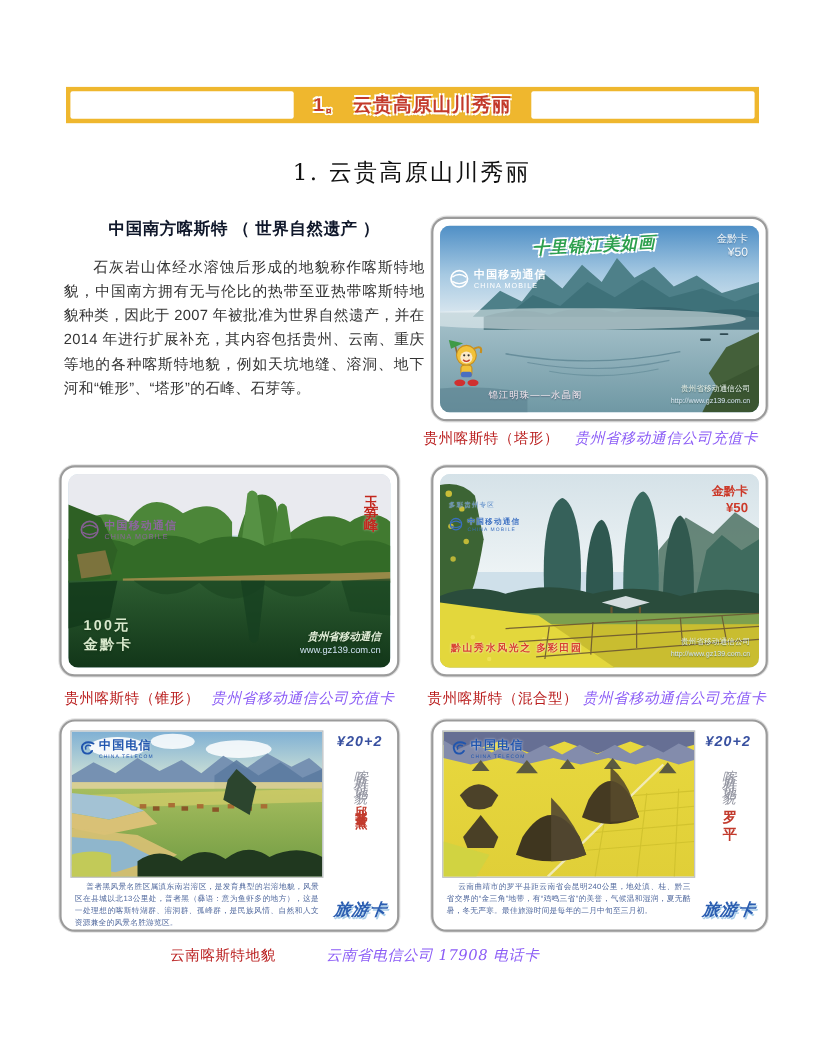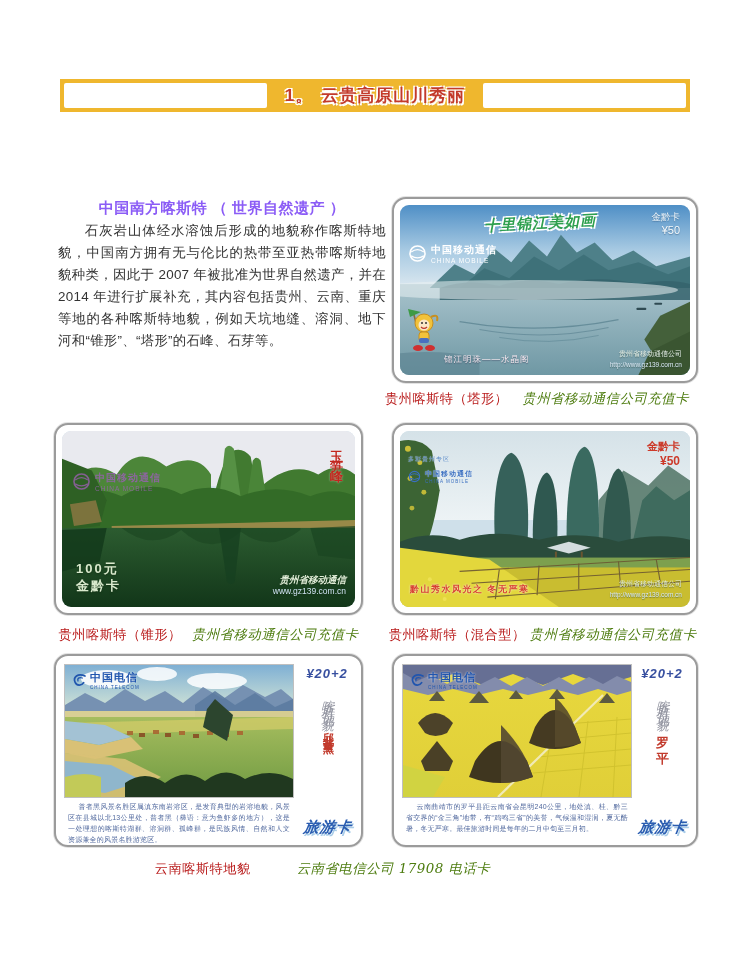--- a/index.html
+++ b/index.html
@@ -11,21 +11,21 @@
           display:flex;align-items:center;box-sizing:border-box;padding:4px;}
   .banner .whitebox{flex:1;height:25px;background:#ffffff;border-radius:2px;}
   .banner .mid{display:flex;align-items:center;gap:8px;padding:0 18px;white-space:nowrap;}
   .banner-num,.banner-title{color:#C33A2B;font-weight:bold;font-size:17px;letter-spacing:1px;
       text-shadow:-1.5px -1.5px 0 #fff,1.5px -1.5px 0 #fff,-1.5px 1.5px 0 #fff,1.5px 1.5px 0 #fff,0 2px 2px rgba(150,100,0,.35);}
 
   
   .page-title{position:absolute;left:0;top:143px;width:100%;text-align:center;
       font-family:"DejaVu Serif","Liberation Serif",serif;font-size:21px;letter-spacing:2px;color:#111;}
   .intro{position:absolute;left:58px;top:199px;width:328px;}
-  .intro-head{text-align:center;font-size:15px;font-weight:bold;color:#8b5cf6;margin-bottom:2px;letter-spacing:.5px;}
+  .intro-head{text-align:center;font-size:15px;font-weight:bold;color:#0f172a;margin-bottom:14px;letter-spacing:.5px;}
   .intro-body{font-size:13.4px;line-height:1.64;color:#333;text-align:justify;text-indent:2em;letter-spacing:.3px;}
 
   
   .card{position:absolute;background:#fff;border:2px solid #9b9b9b;border-radius:14px;
         box-shadow:0 0 0 1px #e2e2e2;padding:6px;box-sizing:border-box;}
   .card-img{position:relative;width:100%;height:100%;border-radius:9px;overflow:hidden;background:#cfe0ea;}
   svg.scene{position:absolute;inset:0;width:100%;height:100%;display:block;}
   .ov{position:absolute;}
 
   
@@ -81,36 +81,37 @@
       font-size:11px;letter-spacing:3px;font-family:"DejaVu Serif",serif;}
   .tc-loc.wide{font-size:13px;letter-spacing:16px;margin-top:12px;}
   .tc-desc{position:absolute;left:12px;top:146px;width:222px;font-size:7px;line-height:1.55;
       color:#51699E;text-align:justify;text-indent:1.5em;letter-spacing:.2px;}
   .tc-travel{position:absolute;right:9px;bottom:8px;font-size:15px;font-weight:bold;font-style:italic;
       color:#2A5CB0;transform:skewX(-8deg);letter-spacing:1px;text-shadow:1.5px 1.5px 0 #A8CCE8;}
 
   
   .cap-row{position:absolute;display:flex;justify-content:center;align-items:baseline;white-space:nowrap;}
   .cap-name{font-size:13.2px;color:#b91c1c;font-weight:500;letter-spacing:.5px;}
-  .cap-issuer{font-size:13.4px;color:#4d7c0f;font-family:"DejaVu Serif","Liberation Serif",serif;font-style:italic;letter-spacing:.5px;}
+  .cap-issuer{font-size:13.4px;color:#8b5cf6;font-family:"DejaVu Serif","Liberation Serif",serif;font-style:italic;letter-spacing:.5px;}
 </style>
 </head>
 <body>
 
 <div id="page">
 
   <div class="banner">
     <div class="whitebox"></div>
     <div class="mid">
       <span class="banner-num">1。</span>
       <span class="banner-title">云贵高原山川秀丽</span>
     </div>
     <div class="whitebox"></div>
   </div>
 
+  <div class="page-title">1. 云贵高原山川秀丽</div>
 
   <div class="intro">
     <div class="intro-head">中国南方喀斯特 （ 世界自然遗产 ）</div>
     <div class="intro-body">石灰岩山体经水溶蚀后形成的地貌称作喀斯特地貌，中国南方拥有无与伦比的热带至亚热带喀斯特地貌种类，因此于 2007 年被批准为世界自然遗产，并在 2014 年进行扩展补充，其内容包括贵州、云南、重庆等地的各种喀斯特地貌，例如天坑地缝、溶洞、地下河和“锥形”、“塔形”的石峰、石芽等。</div>
   </div>
 
   <div class="card" style="left:392px;top:197px;width:306px;height:186px;">
     <div class="card-img">
       <svg class="scene" viewBox="0 0 292 172" preserveAspectRatio="none">
         <defs>
@@ -282,21 +283,21 @@
         <div>
           <div class="cm-cn">中国移动通信</div>
           <div class="cm-en">CHINA MOBILE</div>
         </div>
       </div>
       <div class="ov mixed-sub">多彩贵州专区</div>
       <div class="ov mixed-price">
         <div class="n1">金黔卡</div>
         <div class="n2">¥50</div>
       </div>
-      <div class="ov mixed-slogan">黔山秀水风光之 冬无严寒</div>
+      <div class="ov mixed-slogan">黔山秀水风光之 多彩田园</div>
       <div class="ov mixed-co">
         <div class="co">贵州省移动通信公司</div>
         <div class="url">http://www.gz139.com.cn</div>
       </div>
     </div>
   </div>
 
   <div class="cap-row" style="left:54px;top:626px;width:309px;gap:10px;">
     <span class="cap-name">贵州喀斯特（锥形）</span>
     <span class="cap-issuer">贵州省移动通信公司充值卡</span>

